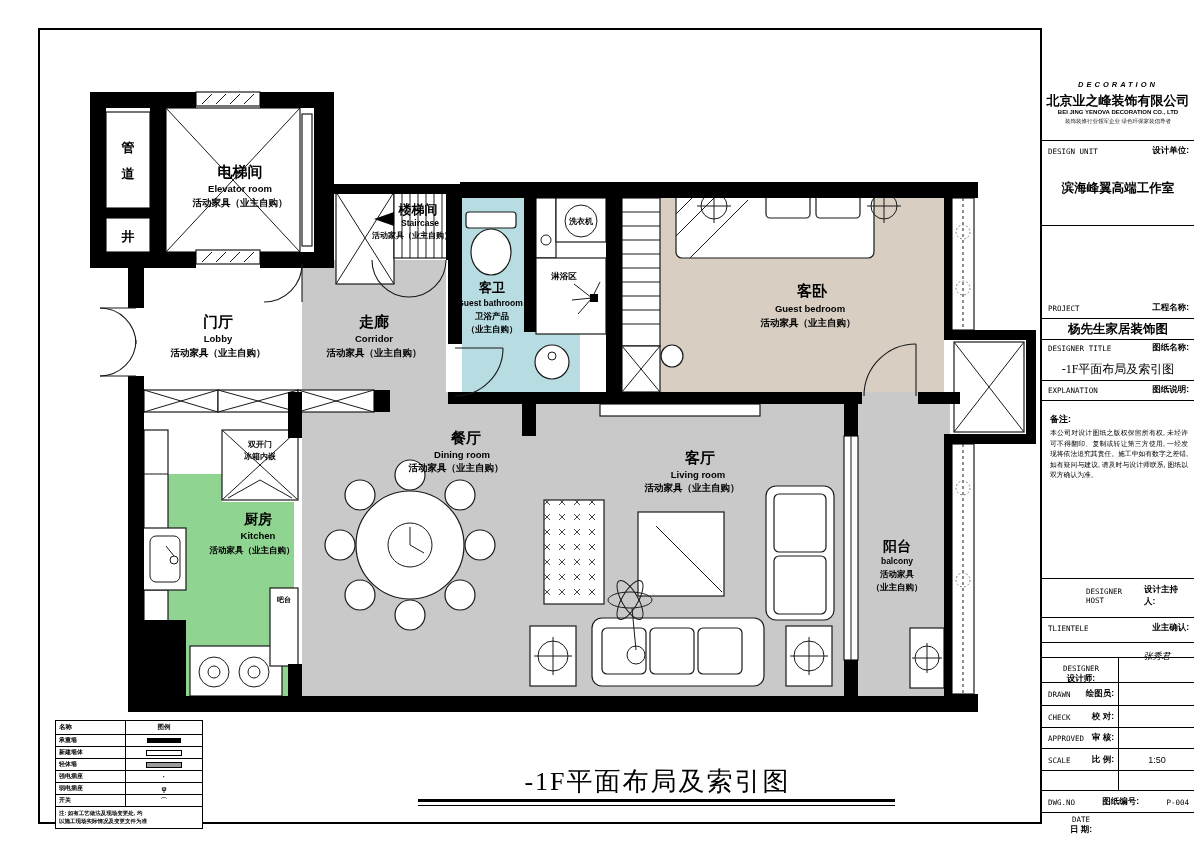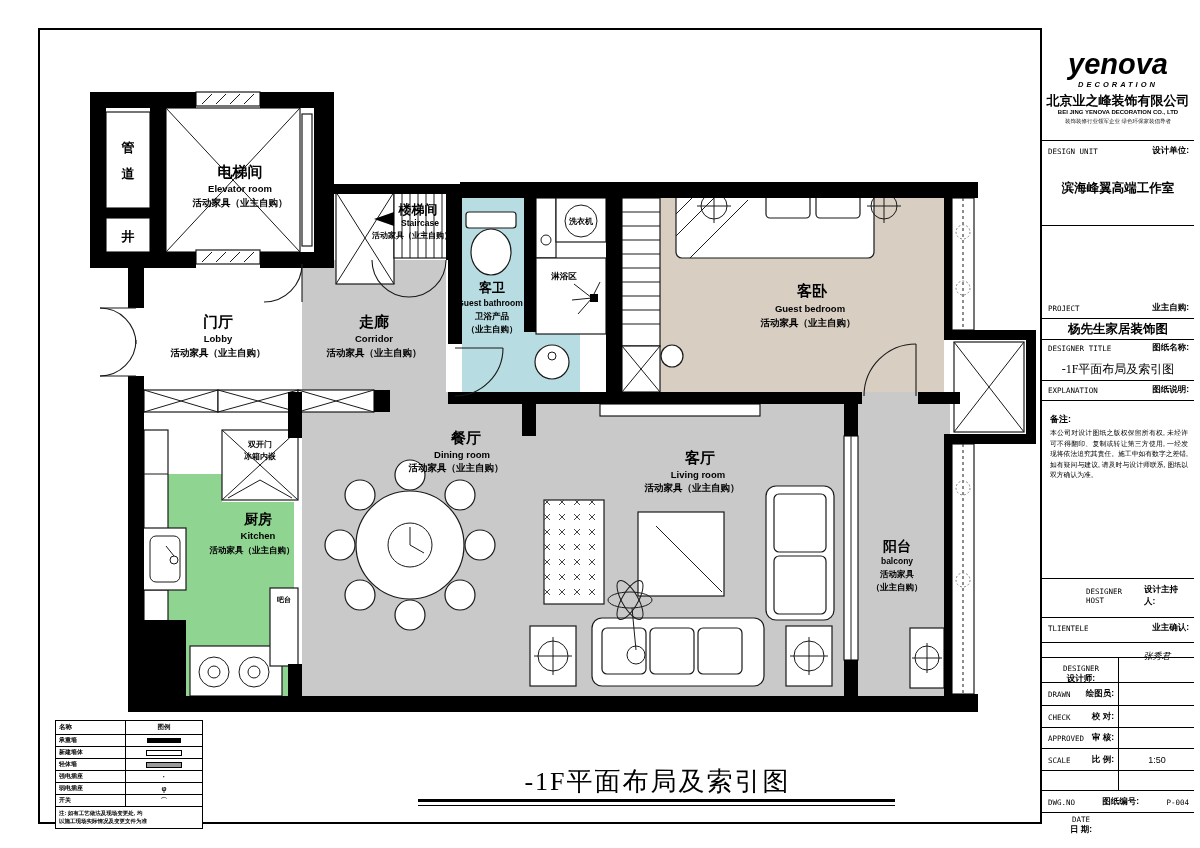--- a/index.html
+++ b/index.html
@@ -344,37 +344,36 @@
     <text class="t9 mid" x="897" y="577">活动家具</text>
     <text class="t9 mid" x="897" y="590">（业主自购）</text>
 
     <text class="t8 mid" x="260" y="447">双开门</text>
     <text class="t8 mid" x="260" y="459">冰箱内嵌</text>
     <text class="t7 mid" x="284" y="602">吧台</text>
   </g>
 </svg>
 
 <div class="tb">
-  <div class="ctr logo" style="top:22px;">yenova</div>
   <div class="ctr logosub" style="top:52px;">DECORATION</div>
   <div class="ctr comp-cn" style="top:64px;">北京业之峰装饰有限公司</div>
   <div class="ctr comp-en" style="top:81px;">BEI JING YENOVA DECORATION CO., LTD</div>
   <div class="ctr comp-tag" style="top:90px;">装饰装修行业领军企业 绿色环保家装倡导者</div>
 
   <div class="line" style="top:112px;"></div>
   <div class="rowlab" style="top:117px;">
     <span class="en">DESIGN UNIT</span>
     <span class="zh">设计单位:</span>
   </div>
   <div class="ctr val-b" style="top:152px;">滨海峰翼高端工作室</div>
   <div class="line" style="top:197px;"></div>
 
   <div class="rowlab" style="top:274px;">
     <span class="en">PROJECT</span>
-    <span class="zh">业主自购:</span>
+    <span class="zh">工程名称:</span>
   </div>
   <div class="line" style="top:290px;"></div>
   <div class="ctr val-b" style="top:293px;">杨先生家居装饰图</div>
   <div class="line" style="top:311px;"></div>
   <div class="rowlab" style="top:314px;">
     <span class="en">DESIGNER TITLE</span>
     <span class="zh">图纸名称:</span>
   </div>
   <div class="ctr val-m" style="top:333px;">-1F平面布局及索引图</div>
   <div class="line" style="top:352px;"></div>

